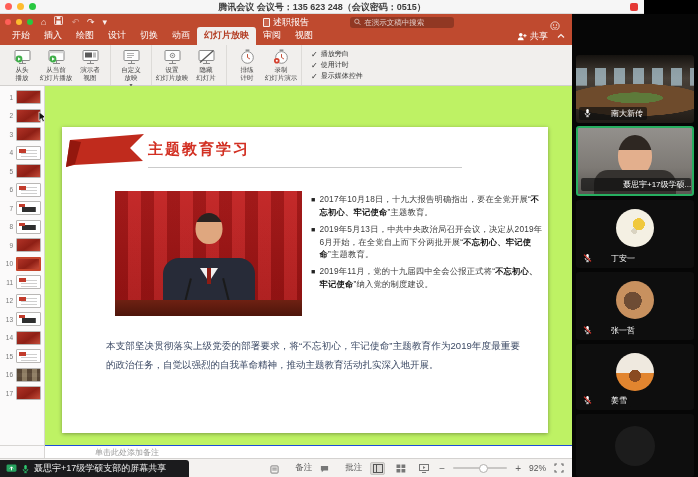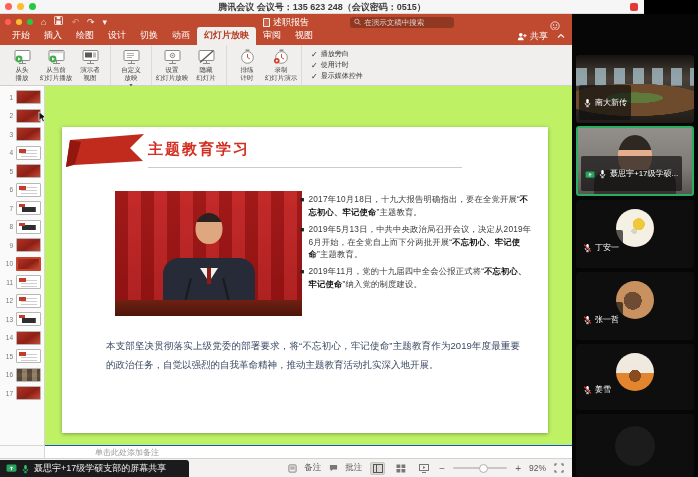--- a/index.html
+++ b/index.html
@@ -69,51 +69,51 @@
     repeating-linear-gradient(90deg,rgba(0,0,0,.16) 0 13px,rgba(255,255,255,.05) 13px 26px),
     linear-gradient(180deg,#c11f1f 0%,#a81414 100%)}
   #photo .head{position:absolute;left:50%;top:22px;transform:translateX(-50%);width:27px;height:31px;border-radius:50% 50% 47% 47%;background:linear-gradient(180deg,#2a2220 0 30%,#dfa77f 30%)}
   #photo .body{position:absolute;left:50%;bottom:16px;transform:translateX(-50%);width:92px;height:42px;border-radius:16px 16px 0 0;background:#272b38}
   #photo .shirt{position:absolute;left:50%;bottom:34px;transform:translateX(-50%);width:0;height:0;border-left:9px solid transparent;border-right:9px solid transparent;border-top:14px solid #f0f0f0}
   #photo .tie{position:absolute;left:50%;bottom:32px;transform:translateX(-50%);width:4px;height:16px;background:#8e1c14}
   #photo .podium{position:absolute;left:0;bottom:0;width:100%;height:16px;background:linear-gradient(180deg,#6e2113 0,#4e150b 100%)}
   #photo .mic1,#photo .mic2{position:absolute;bottom:14px;width:1.5px;height:24px;background:#1a1a1a}
   #photo .mic1{left:72px;transform:rotate(14deg)}
   #photo .mic2{left:110px;transform:rotate(-14deg)}
-  #bullets{position:absolute;left:238px;top:66px;width:232px;list-style:none}
+  #bullets{position:absolute;left:249px;top:66px;width:232px;list-style:none}
   #bullets li{display:flex;margin-bottom:4px;font-size:8.3px;line-height:1.55;color:#3a3a3a;letter-spacing:.2px}
   #bullets .bl{color:#222;margin-right:4px;font-size:7px;line-height:1.9}
   #bullets b{color:#141414}
   #slide-footer{position:absolute;left:44px;top:209px;width:414px;font-size:9.5px;font-weight:normal;color:#3b4964;line-height:2.05;text-align:justify}
 
   
   #notes-left{position:absolute;left:0;top:431px;width:45px;height:13px;background:#fbfafa;border-right:1px solid #d8d6d4;border-top:1px solid #d8d6d4}
   #notes-bar{position:absolute;left:45px;right:0;top:431px;height:13px;background:#fff;border-top:1px solid #1d4ed8;font-size:8px;color:#9a9a9a;padding-left:50px;line-height:13px}
   #status-bar{position:absolute;left:0;right:0;top:444px;height:19px;background:#f4f2f0;border-top:1px solid #d4d2d0;display:flex;align-items:center;justify-content:flex-end;gap:8px;padding-right:8px;font-size:8.5px;color:#555}
-  .sb-item{display:flex;align-items:center;gap:7px}
+  .sb-item{display:flex;align-items:flex-end;gap:16px}
   .view-ic{width:15px;height:13px;display:flex;align-items:center;justify-content:center;border-radius:2px}
   .view-ic.active{background:#dcdad7;border:1px solid #c7c5c2}
   #zoom-track{width:54px;height:2px;background:#c9c7c5;border-radius:1px;position:relative}
   #zoom-knob{position:absolute;left:47%;top:-3.5px;width:9px;height:9px;background:#fff;border:1px solid #b2b0ae;border-radius:50%}
   .pm{font-size:10px;color:#666}
 
   
   #share-banner{position:absolute;left:0;bottom:0;height:17px;width:189px;background:#1b1b1d;color:#ededed;display:flex;align-items:center;gap:4px;padding:0 6px;font-size:9px;z-index:6;border-top-right-radius:3px;white-space:nowrap}
 
   
   #sidebar{position:absolute;left:572px;top:14px;width:126px;height:463px;background:#060606}
   .tile{position:absolute;left:4px;width:118px;border-radius:3px;overflow:hidden;background:#121212}
   .tile:nth-child(1){top:41px;height:68px}
   .tile:nth-child(2){top:112px;height:70px}
   .tile:nth-child(3){top:186px;height:68px}
   .tile:nth-child(4){top:258px;height:68px}
   .tile:nth-child(5){top:330px;height:66px}
   .tile:nth-child(6){top:400px;height:63px}
   .tile.active{border:2px solid #27ae60}
-  .tile-label{position:absolute;left:3px;bottom:3px;background:rgba(15,15,15,.68);border-radius:2px;padding:12px 4px;display:flex;align-items:flex-end;gap:3px;font-size:8px;color:#fff;max-width:110px;white-space:nowrap;overflow:hidden}
+  .tile-label{position:absolute;left:3px;bottom:3px;background:rgba(15,15,15,.68);border-radius:2px;padding:1px 4px;display:flex;align-items:flex-start;gap:19px;font-size:8px;color:#fff;max-width:110px;white-space:nowrap;overflow:hidden}
   .v-room{background:
     radial-gradient(ellipse 24% 8% at 50% 63%, #5d7a3a 0 98%, transparent 100%),
     radial-gradient(ellipse 60% 24% at 50% 66%, #6e4b2c 0 98%, transparent 100%),
     repeating-linear-gradient(90deg, rgba(170,195,206,.75) 0 11px, rgba(52,46,40,.15) 11px 19px) 0 26% / 100% 26% no-repeat,
     linear-gradient(180deg,#15120f 0%,#4c443c 34%,#3b332b 60%,#201b16 100%)}
   .v-person{background:linear-gradient(180deg,#93908c 0%,#7e7a75 60%,#5a5753 100%)}
   .v-person .head{position:absolute;left:50%;top:7px;transform:translateX(-50%);width:34px;height:41px;border-radius:50% 50% 46% 46%;background:linear-gradient(180deg,#2e2722 0 36%,#e3af8d 36%)}
   .v-person .torso{position:absolute;left:50%;bottom:0;transform:translateX(-50%);width:82px;height:24px;border-radius:14px 14px 0 0;background:#35322f}
   .v-duck,.v-cat,.v-sunset,.v-empty{background:#0e0e0e}
   .avatar{position:absolute;left:50%;top:9px;transform:translateX(-50%);width:38px;height:38px;border-radius:50%}

